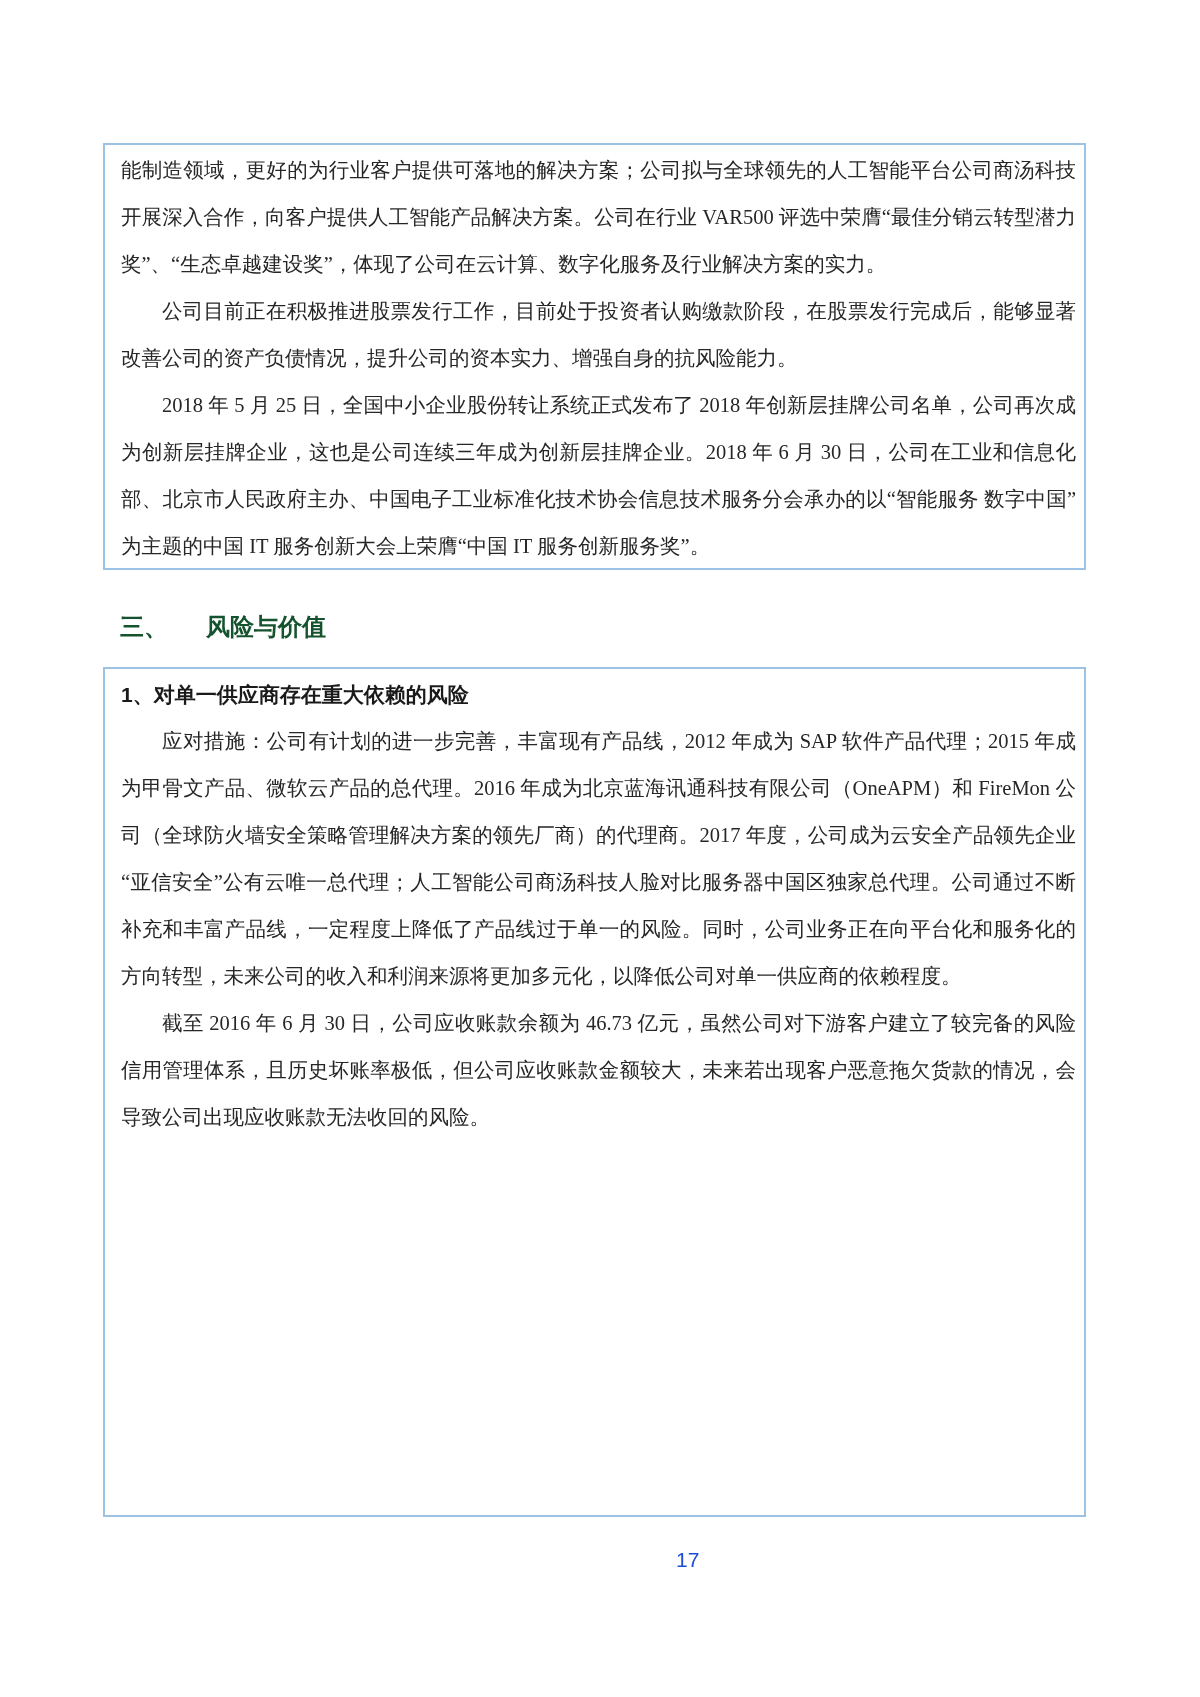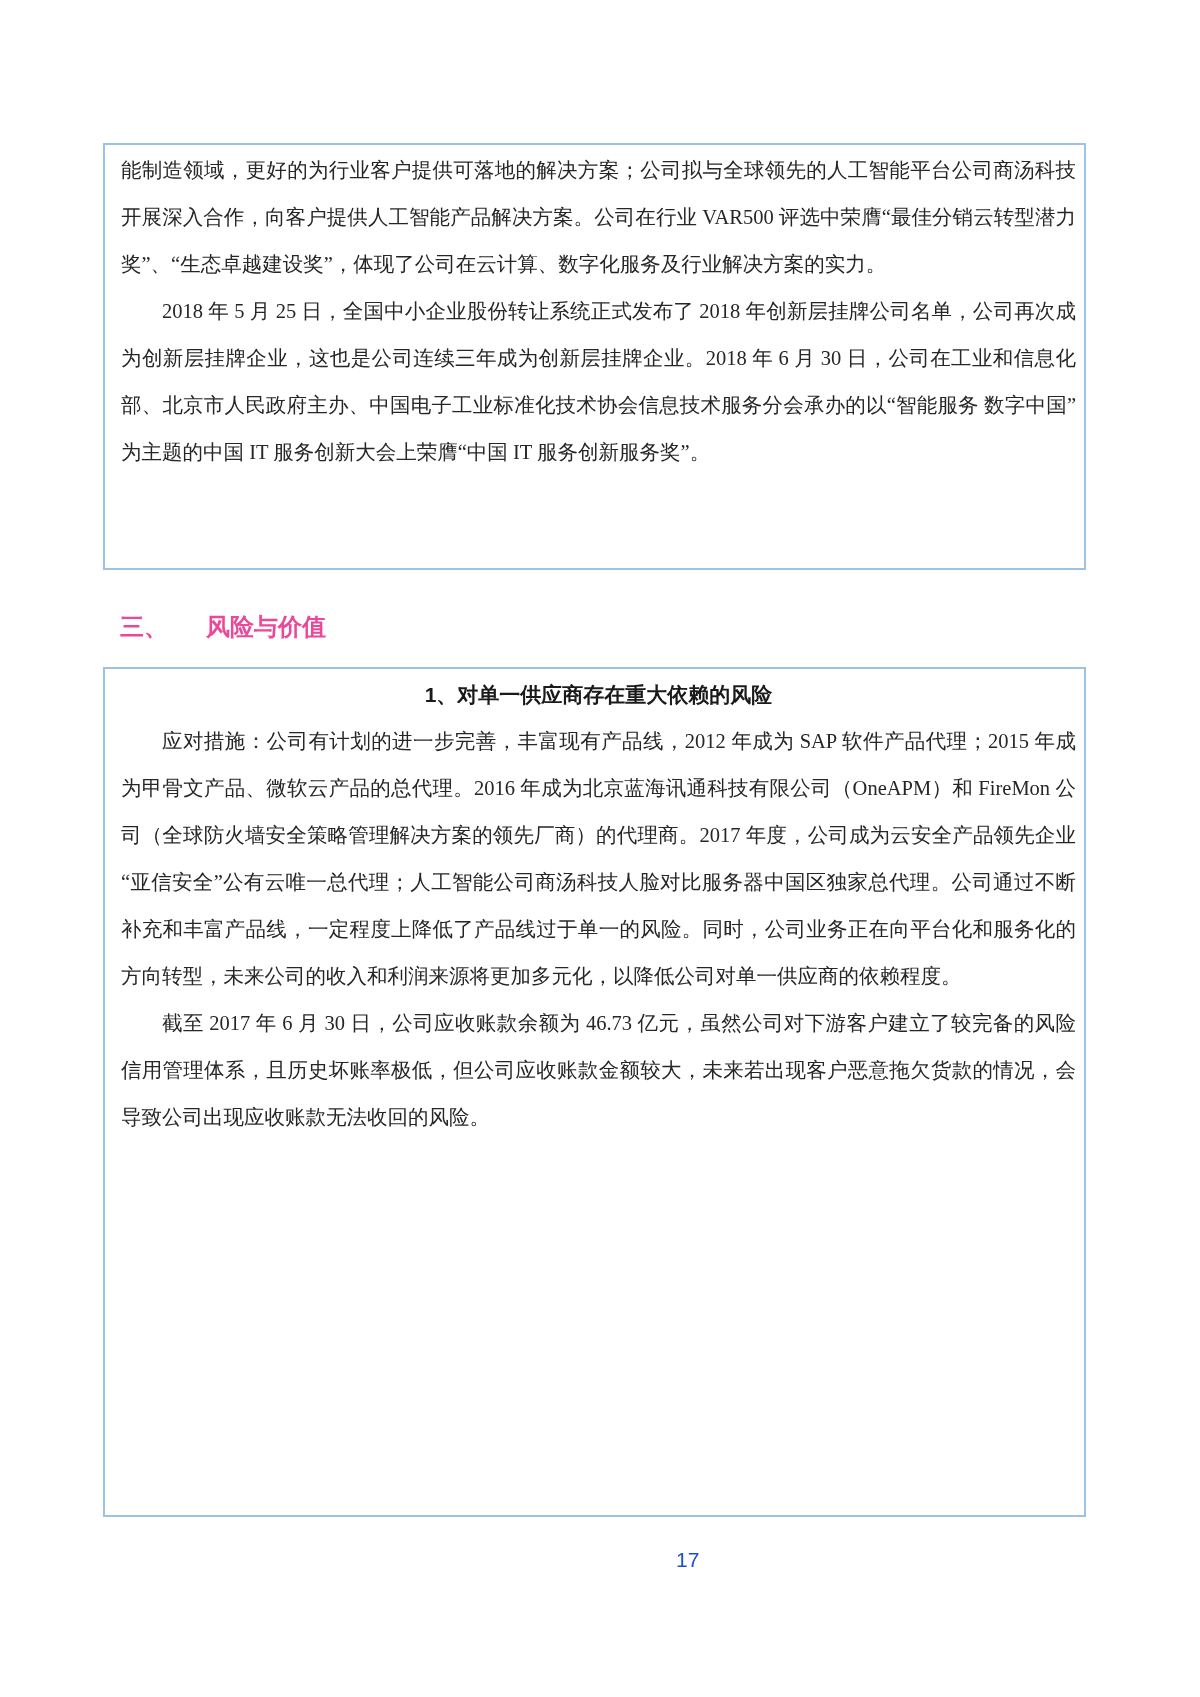--- a/index.html
+++ b/index.html
@@ -32,56 +32,57 @@
     color: #262626;
   }
   .indent { text-indent: 2em; }
   .risk-heading {
     margin: 0;
     font-size: 21px;
     line-height: 47px;
     font-weight: bold;
     font-family: "Liberation Sans", sans-serif;
     color: #1a1a1a;
-    text-align: center;
+    text-align: left;
   }
   .section-heading {
     position: absolute;
     left: 120px;
     top: 612px;
     margin: 0;
     font-size: 24px;
     line-height: 30px;
     font-weight: bold;
     font-family: "Liberation Sans", sans-serif;
-    color: #ec4899;
+    color: #14532d;
   }
   .sec-num { margin-right: 38px; }
   .page-number {
     position: absolute;
     top: 1548px;
     left: 676px;
     font-size: 21px;
     color: #1d4ed8;
     font-family: "Liberation Sans", sans-serif;
   }
 </style>
 </head>
 <body>
 
 <div class="page">
 
   <div class="text-box box1">
     <p class="para">能制造领域，更好的为行业客户提供可落地的解决方案；公司拟与全球领先的人工智能平台公司商汤科技开展深入合作，向客户提供人工智能产品解决方案。公司在行业 VAR500 评选中荣膺“最佳分销云转型潜力奖”、“生态卓越建设奖”，体现了公司在云计算、数字化服务及行业解决方案的实力。</p>
+    <p class="para indent">公司目前正在积极推进股票发行工作，目前处于投资者认购缴款阶段，在股票发行完成后，能够显著改善公司的资产负债情况，提升公司的资本实力、增强自身的抗风险能力。</p>
     <p class="para indent">2018 年 5 月 25 日，全国中小企业股份转让系统正式发布了 2018 年创新层挂牌公司名单，公司再次成为创新层挂牌企业，这也是公司连续三年成为创新层挂牌企业。2018 年 6 月 30 日，公司在工业和信息化部、北京市人民政府主办、中国电子工业标准化技术协会信息技术服务分会承办的以“智能服务 数字中国”为主题的中国 IT 服务创新大会上荣膺“中国 IT 服务创新服务奖”。</p>
   </div>
 
   <h2 class="section-heading"><span class="sec-num">三、</span><span class="sec-title">风险与价值</span></h2>
 
   <div class="text-box box2">
     <p class="risk-heading">1、对单一供应商存在重大依赖的风险</p>
     <p class="para indent">应对措施：公司有计划的进一步完善，丰富现有产品线，2012 年成为 SAP 软件产品代理；2015 年成为甲骨文产品、微软云产品的总代理。2016 年成为北京蓝海讯通科技有限公司（OneAPM）和 FireMon 公司（全球防火墙安全策略管理解决方案的领先厂商）的代理商。2017 年度，公司成为云安全产品领先企业“亚信安全”公有云唯一总代理；人工智能公司商汤科技人脸对比服务器中国区独家总代理。公司通过不断补充和丰富产品线，一定程度上降低了产品线过于单一的风险。同时，公司业务正在向平台化和服务化的方向转型，未来公司的收入和利润来源将更加多元化，以降低公司对单一供应商的依赖程度。</p>
-    <p class="para indent">截至 2017 年 6 月 30 日，公司应收账款余额为 46.73 亿元，虽然公司对下游客户建立了较完备的风险信用管理体系，且历史坏账率极低，但公司应收账款金额较大，未来若出现客户恶意拖欠货款的情况，会导致公司出现应收账款无法收回的风险。</p>
+    <p class="para indent">截至 2016 年 6 月 30 日，公司应收账款余额为 46.73 亿元，虽然公司对下游客户建立了较完备的风险信用管理体系，且历史坏账率极低，但公司应收账款金额较大，未来若出现客户恶意拖欠货款的情况，会导致公司出现应收账款无法收回的风险。</p>
   </div>
 
   <div class="page-number">17</div>
 
 </div>
 
 </body></html>

